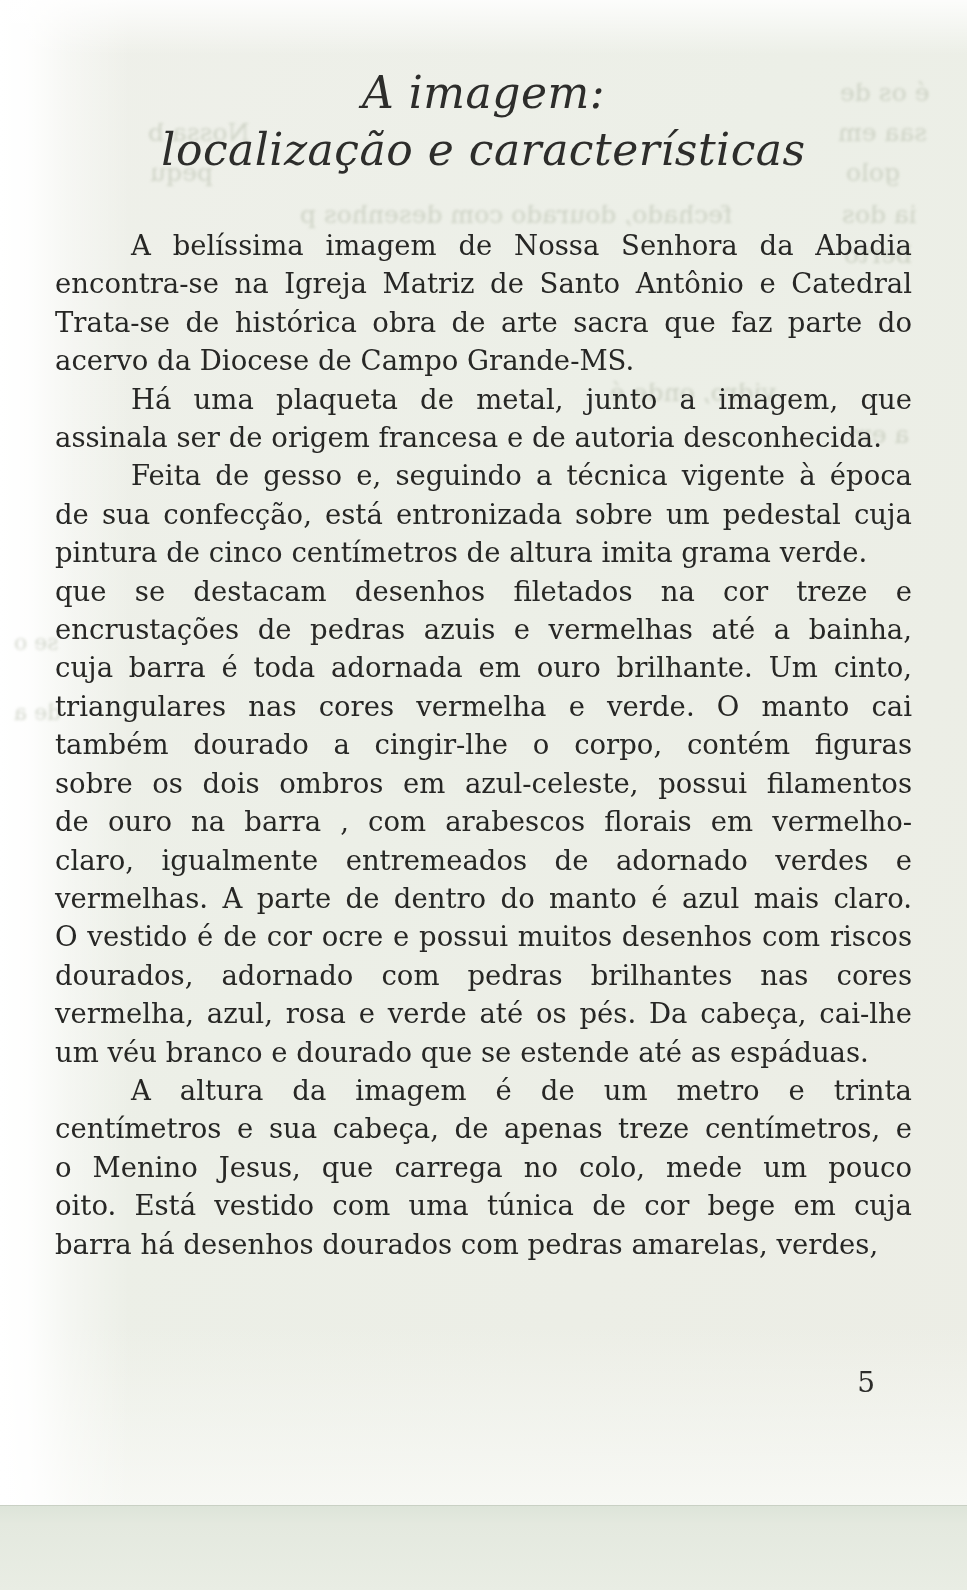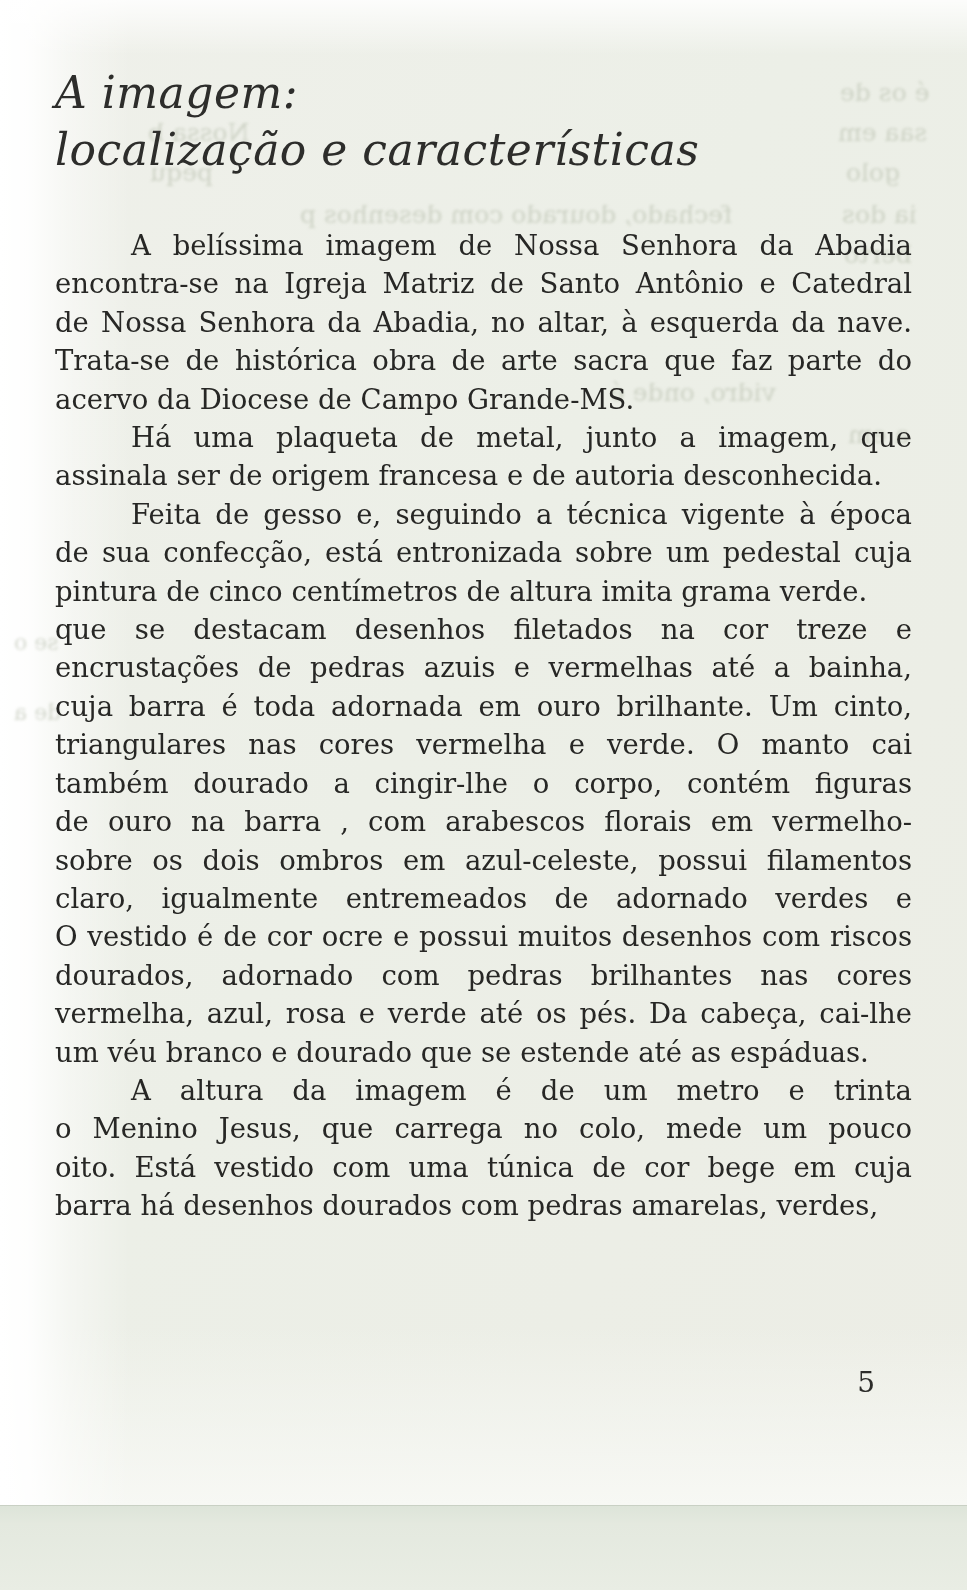--- a/index.html
+++ b/index.html
@@ -18,21 +18,21 @@
       linear-gradient(120deg, #eff0ea 0%, #ecefe7 45%, #ecede5 100%);
   }
   
   .scan-band{
     position:absolute;left:0;top:1505px;width:967px;height:85px;
     background:linear-gradient(180deg,#dde4d9 0px,#e4e9df 18px,#e9ede4 85px);
     border-top:1px solid #c9d0c4;
   }
   .title{
     position:absolute;left:55px;top:64px;width:857px;
-    font-style:italic;
+    text-align:center;font-style:italic;
     font-size:44px;line-height:57px;color:#2d2d2b;
     letter-spacing:.5px;
   }
   .body-col{
     position:absolute;left:55px;top:226px;width:857px;
     font-size:27.5px;line-height:38.4px;color:#272725;
   }
   .line{
     white-space:nowrap;
     text-align:justify;
@@ -76,41 +76,42 @@
   </div>
 
 <div class="title">
   <div>A imagem:</div>
   <div>localização e características</div>
 </div>
 
 <div class="body-col" id="body-col" style="color: rgb(39, 39, 37);">
     <div class="line indent">A belíssima imagem de Nossa Senhora da Abadia</div>
     <div class="line">encontra-se na Igreja Matriz de Santo Antônio e Catedral</div>
-    <div class="line">de Nossa Senhora da Abadia, no altar, à esquerda da nave.</div>
     <div class="line">Trata-se de histórica obra de arte sacra que faz parte do</div>
     <div class="line pl">acervo da Diocese de Campo Grande-MS.</div>
     <div class="line indent">Há uma plaqueta de metal, junto a imagem, que</div>
     <div class="line pl">assinala ser de origem francesa e de autoria desconhecida.</div>
     <div class="line indent">Feita de gesso e, seguindo a técnica vigente à época</div>
     <div class="line">de sua confecção, está entronizada sobre um pedestal cuja</div>
     <div class="line pl">pintura de cinco centímetros de altura imita grama verde.</div>
     <div class="line">que se destacam desenhos filetados na cor treze e</div>
     <div class="line">encrustações de pedras azuis e vermelhas até a bainha,</div>
     <div class="line">cuja barra é toda adornada em ouro brilhante. Um cinto,</div>
     <div class="line">triangulares nas cores vermelha e verde. O manto cai</div>
     <div class="line">também dourado a cingir-lhe o corpo, contém figuras</div>
+    <div class="line">sobre os dois ombros em azul-celeste, possui filamentos</div>
     <div class="line">de ouro na barra , com arabescos florais em vermelho-</div>
-    <div class="line">sobre os dois ombros em azul-celeste, possui filamentos</div>
     <div class="line">claro, igualmente entremeados de adornado verdes e</div>
+    <div class="line">vermelhas. A parte de dentro do manto é azul mais claro.</div>
     <div class="line">O vestido é de cor ocre e possui muitos desenhos com riscos</div>
     <div class="line">dourados, adornado com pedras brilhantes nas cores</div>
     <div class="line">vermelha, azul, rosa e verde até os pés. Da cabeça, cai-lhe</div>
     <div class="line pl">um véu branco e dourado que se estende até as espáduas.</div>
     <div class="line indent">A altura da imagem é de um metro e trinta</div>
+    <div class="line">centímetros e sua cabeça, de apenas treze centímetros, e</div>
     <div class="line">o Menino Jesus, que carrega no colo, mede um pouco</div>
     <div class="line">oito. Está vestido com uma túnica de cor bege em cuja</div>
     <div class="line pl">barra há desenhos dourados com pedras amarelas, verdes,</div>
   </div>
 
 <div class="pageno">5</div>
 
 <div class="scan-band"></div>
 
 </body></html>

